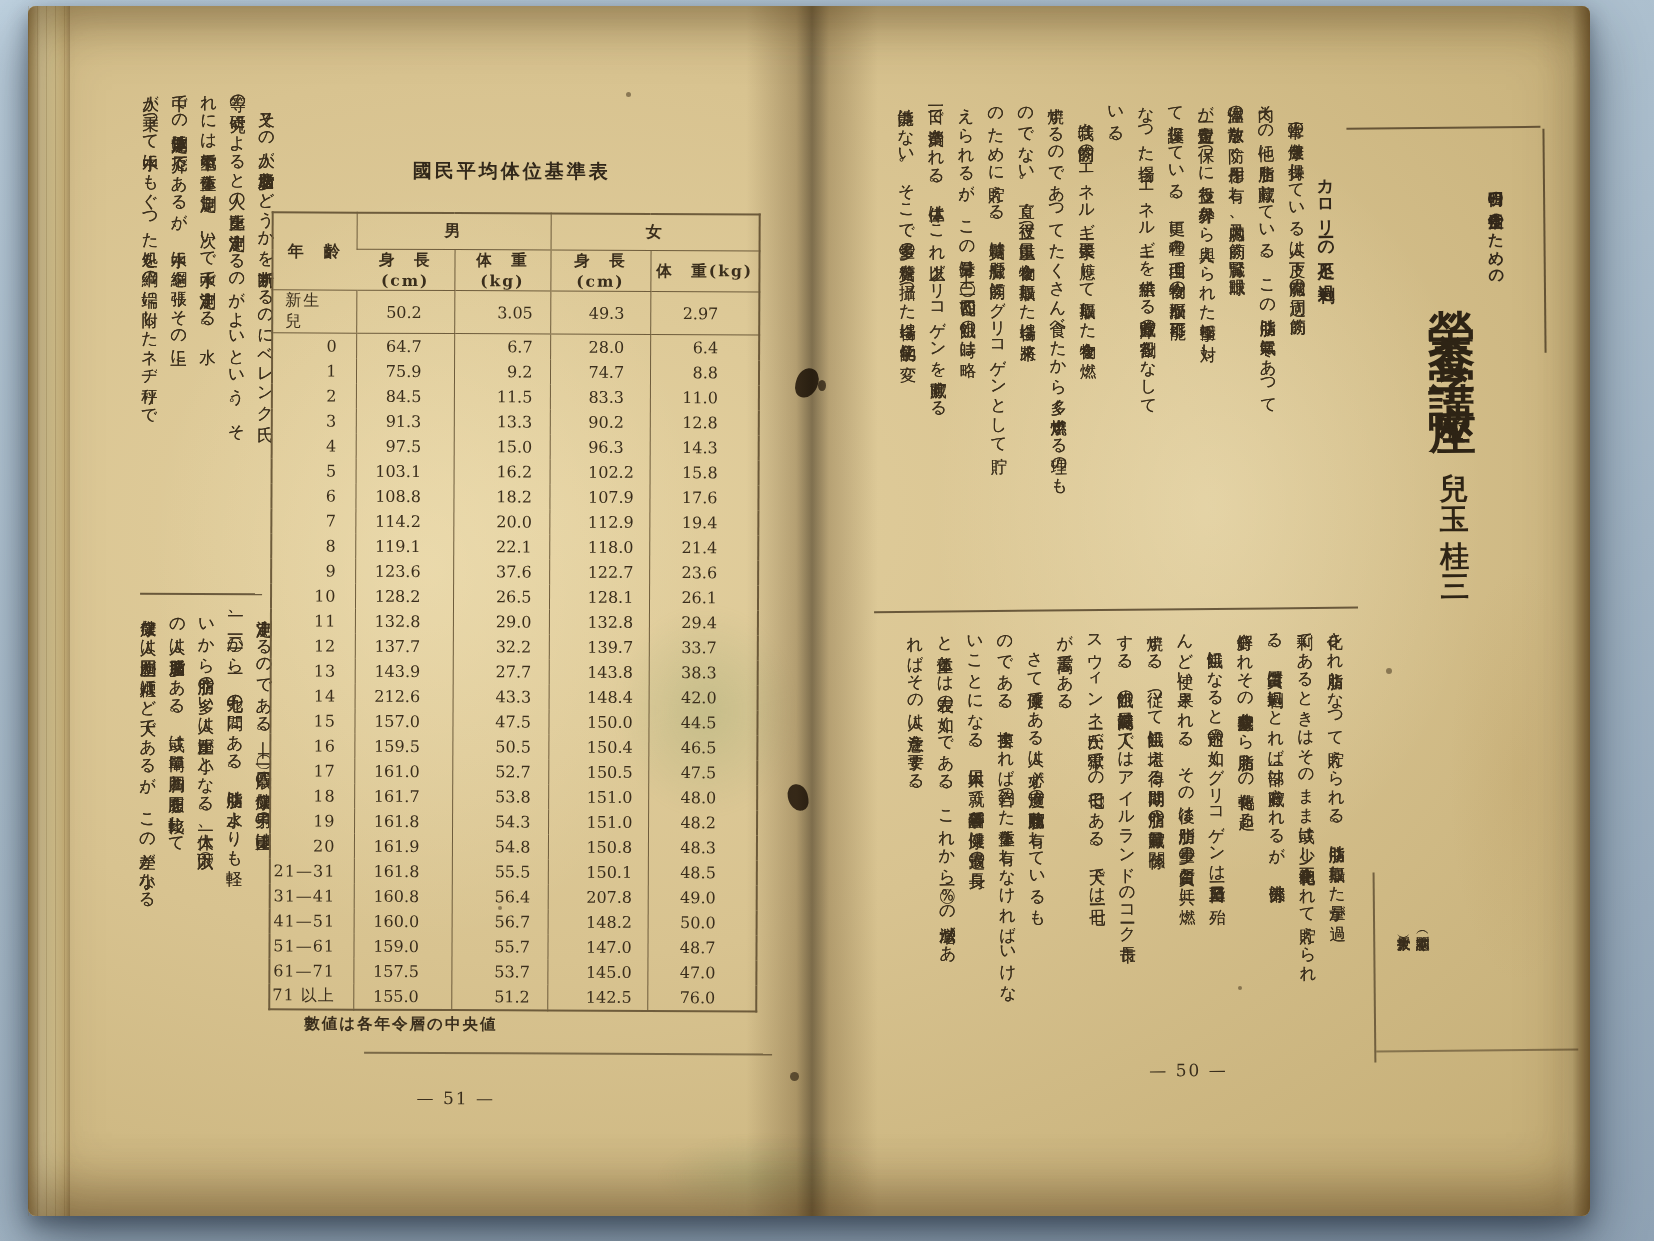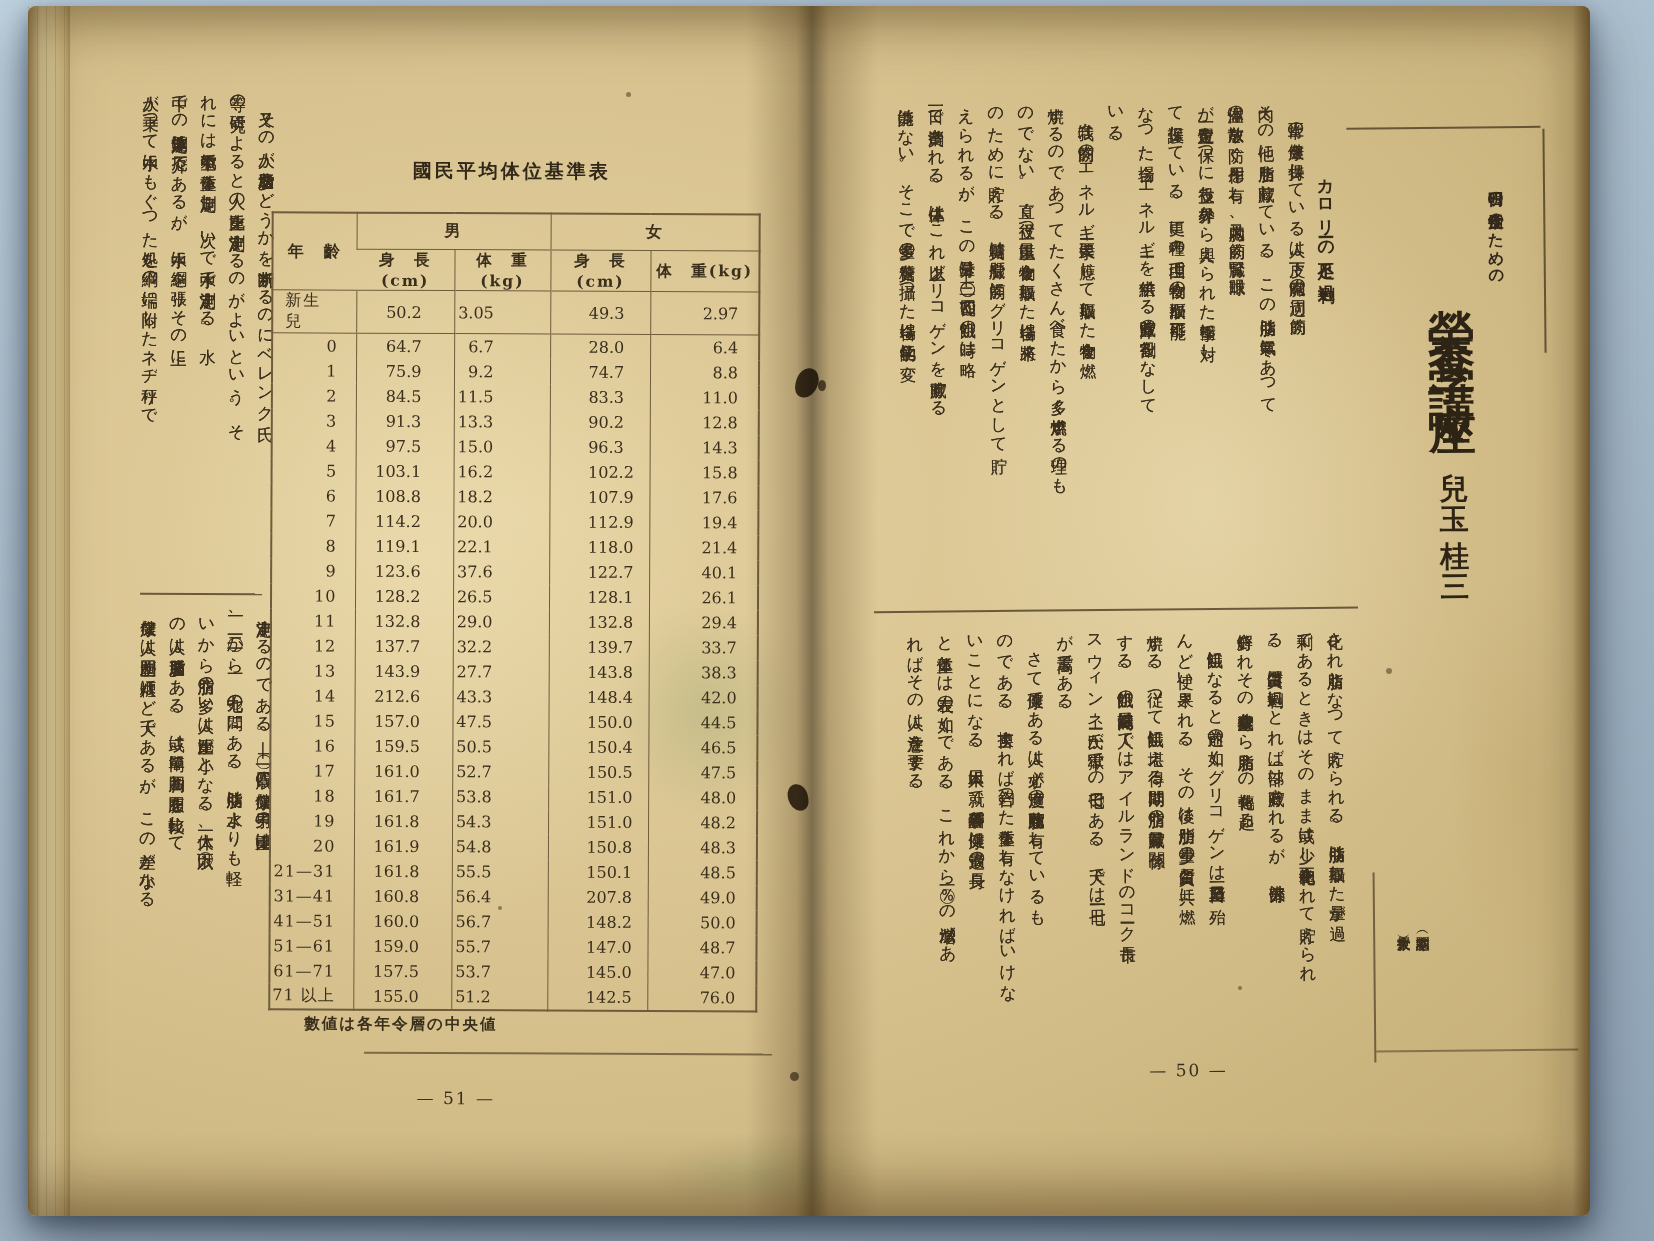--- a/index.html
+++ b/index.html
@@ -86,23 +86,23 @@
   .std-table th,.std-table td{border-left:1.3px solid #6e5c3c;padding:0;font-weight:normal;}
   .std-table th:first-child,.std-table td:first-child{border-left:none;}
   .std-table thead th{font-weight:bold;letter-spacing:2px;}
   .std-table tr.grp th{height:35px;border-bottom:1.3px solid #6e5c3c;}
   .std-table tr.sub th{height:35px;border-bottom:1.3px solid #6e5c3c;font-size:15.5px;}
   .std-table tbody td{height:25px;text-align:right;}
   .std-table tbody tr:first-child td{height:34px;border-bottom:1.3px solid #6e5c3c;}
   .std-table tbody td:nth-child(1){padding-right:18px;letter-spacing:1px;}
   .std-table tbody tr:first-child td:nth-child(1){text-align:left;padding-left:12px;letter-spacing:2px;}
   .std-table tbody td:nth-child(2){padding-right:32px;}
-  .std-table tbody td:nth-child(3){padding-right:56px;}
+  .std-table tbody td:nth-child(3){padding-right:17px;}
   .std-table tbody td:nth-child(4){padding-right:30px;padding-left:38px;}
-  .std-table tbody td:nth-child(5){padding-right:20px;}
+  .std-table tbody td:nth-child(5){padding-right:40px;}
 
   .footnote{position:absolute;left:278px;top:1008px;font-size:15.5px;letter-spacing:2px;color:#3a2e1c;font-weight:bold;}
   .pagenum{position:absolute;width:120px;text-align:center;font-size:17px;letter-spacing:2px;color:#3a2e1c;}
   .pagenum-left{left:370px;top:1082px;}
   .pagenum-right{left:1096px;top:1054px;}
 
   .series-label{
     position:absolute;left:1464px;top:176px;height:180px;
     writing-mode:vertical-rl;font-size:15.5px;font-weight:bold;letter-spacing:1px;color:#33281a;line-height:1;
   }
@@ -267,21 +267,21 @@
               <td>119.1</td>
               <td>22.1</td>
               <td>118.0</td>
               <td>21.4</td>
             </tr>
             <tr>
               <td>9</td>
               <td>123.6</td>
               <td>37.6</td>
               <td>122.7</td>
-              <td>40.1</td>
+              <td>23.6</td>
             </tr>
             <tr>
               <td>10</td>
               <td>128.2</td>
               <td>26.5</td>
               <td>128.1</td>
               <td>26.1</td>
             </tr>
             <tr>
               <td>11</td>

